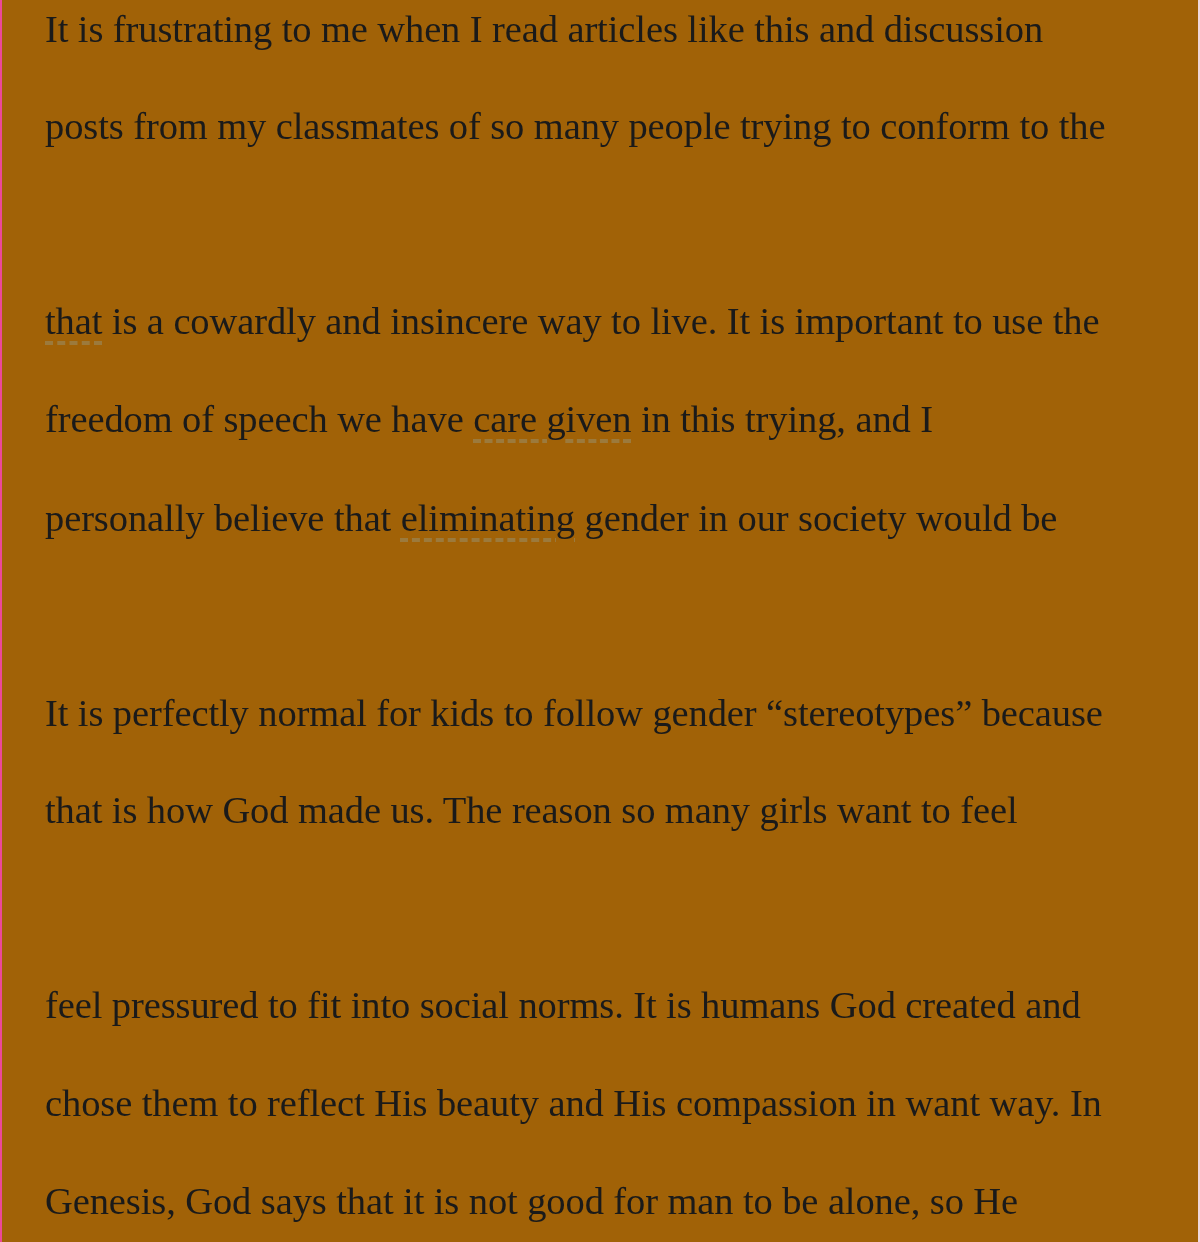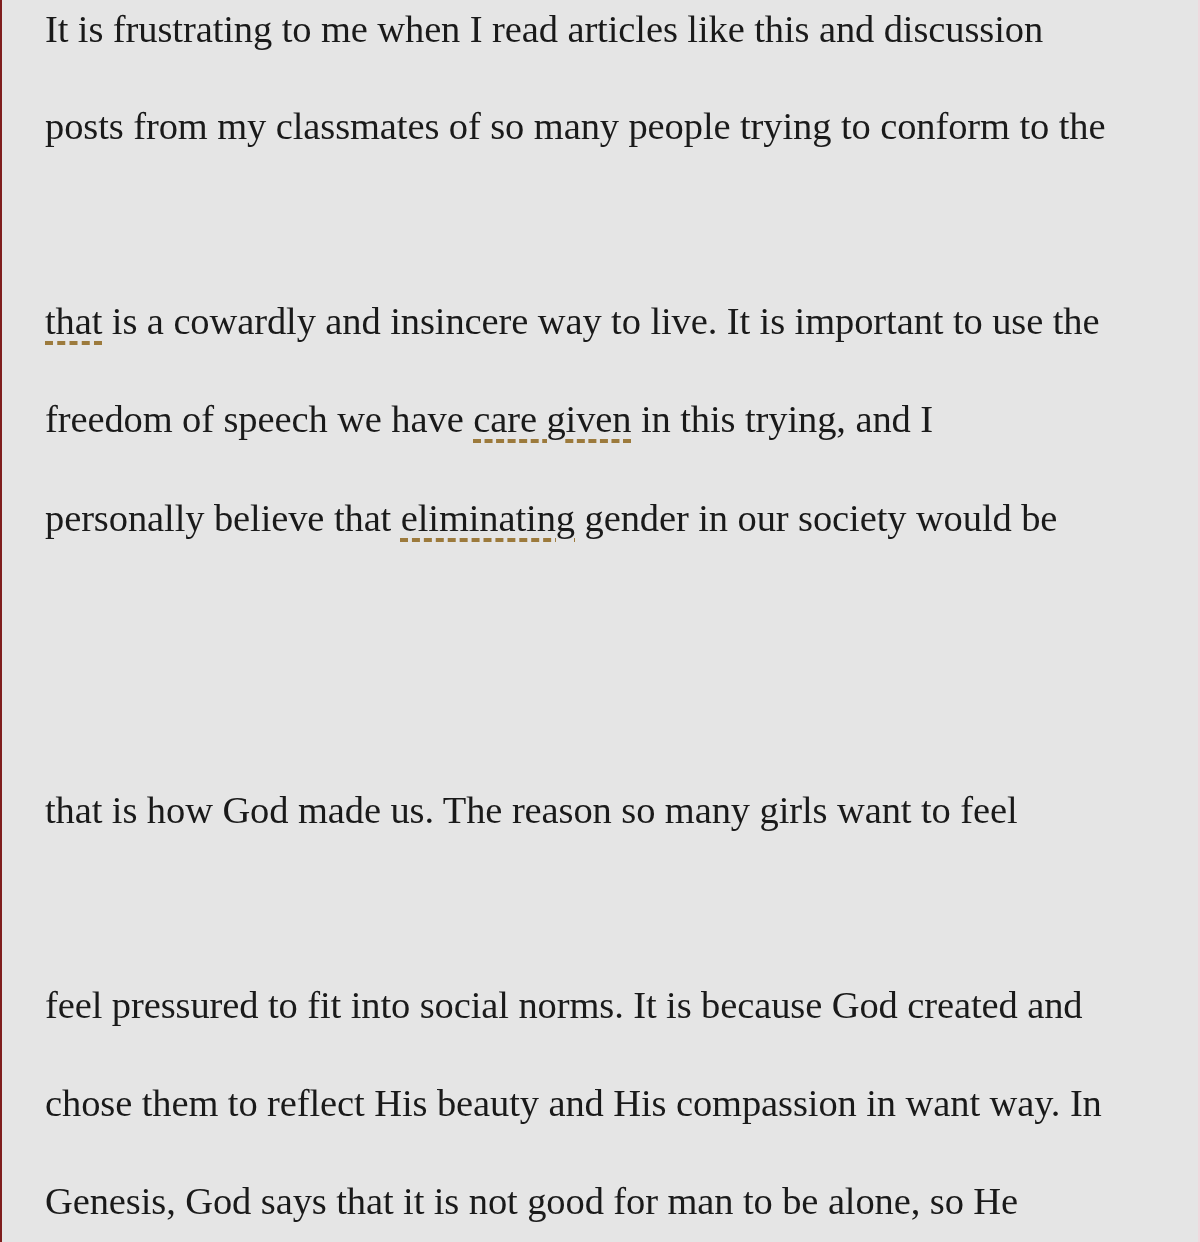--- a/index.html
+++ b/index.html
@@ -3,22 +3,22 @@
 <meta charset="utf-8">
 <style>
   html, body { margin: 0; padding: 0; }
   body {
     width: 1200px; height: 1242px; overflow: hidden;
     background: #ffffff;
     position: relative;
   }
   .page {
     position: absolute; left: 0; top: 0; width: 1200px; height: 1242px;
-    background: #e5e5e5;
-    border-left: 2px solid #7f1d1d;
+    background: #a16207;
+    border-left: 2px solid #ec4899;
     box-sizing: border-box;
   }
   .edge-right {
     position: absolute; right: 0; top: 0; width: 2px; height: 1242px;
     background: #f0d8de;
   }
   .line {
     position: absolute; left: 43px;
     font-family: "Liberation Serif", "DejaVu Serif", serif;
     font-size: 38.5px;
@@ -54,28 +54,31 @@
 
   <div class="line" style="top:400px">
     <span>freedom of speech we have </span><span class="gram">care given</span><span> in this trying, and I</span>
   </div>
 
   <div class="line" style="top:499px">
     <span>personally believe that </span><span class="gram">eliminating</span><span> gender in our society would be</span>
   </div>
 
 
+  <div class="line" style="top:694px">
+    <span>It is perfectly normal for kids to follow gender “stereotypes” because</span>
+  </div>
 
   <div class="line" style="top:791px">
     <span>that is how God made us. The reason so many girls want to feel</span>
   </div>
 
 
   <div class="line" style="top:986px">
-    <span>feel pressured to fit into social norms. It is because God created and</span>
+    <span>feel pressured to fit into social norms. It is humans God created and</span>
   </div>
 
   <div class="line" style="top:1084px">
     <span>chose them to reflect His beauty and His compassion in want way. In</span>
   </div>
 
   <div class="line" style="top:1182px">
     <span>Genesis, God says that it is not good for man to be alone, so He</span>
   </div>
 </div>

